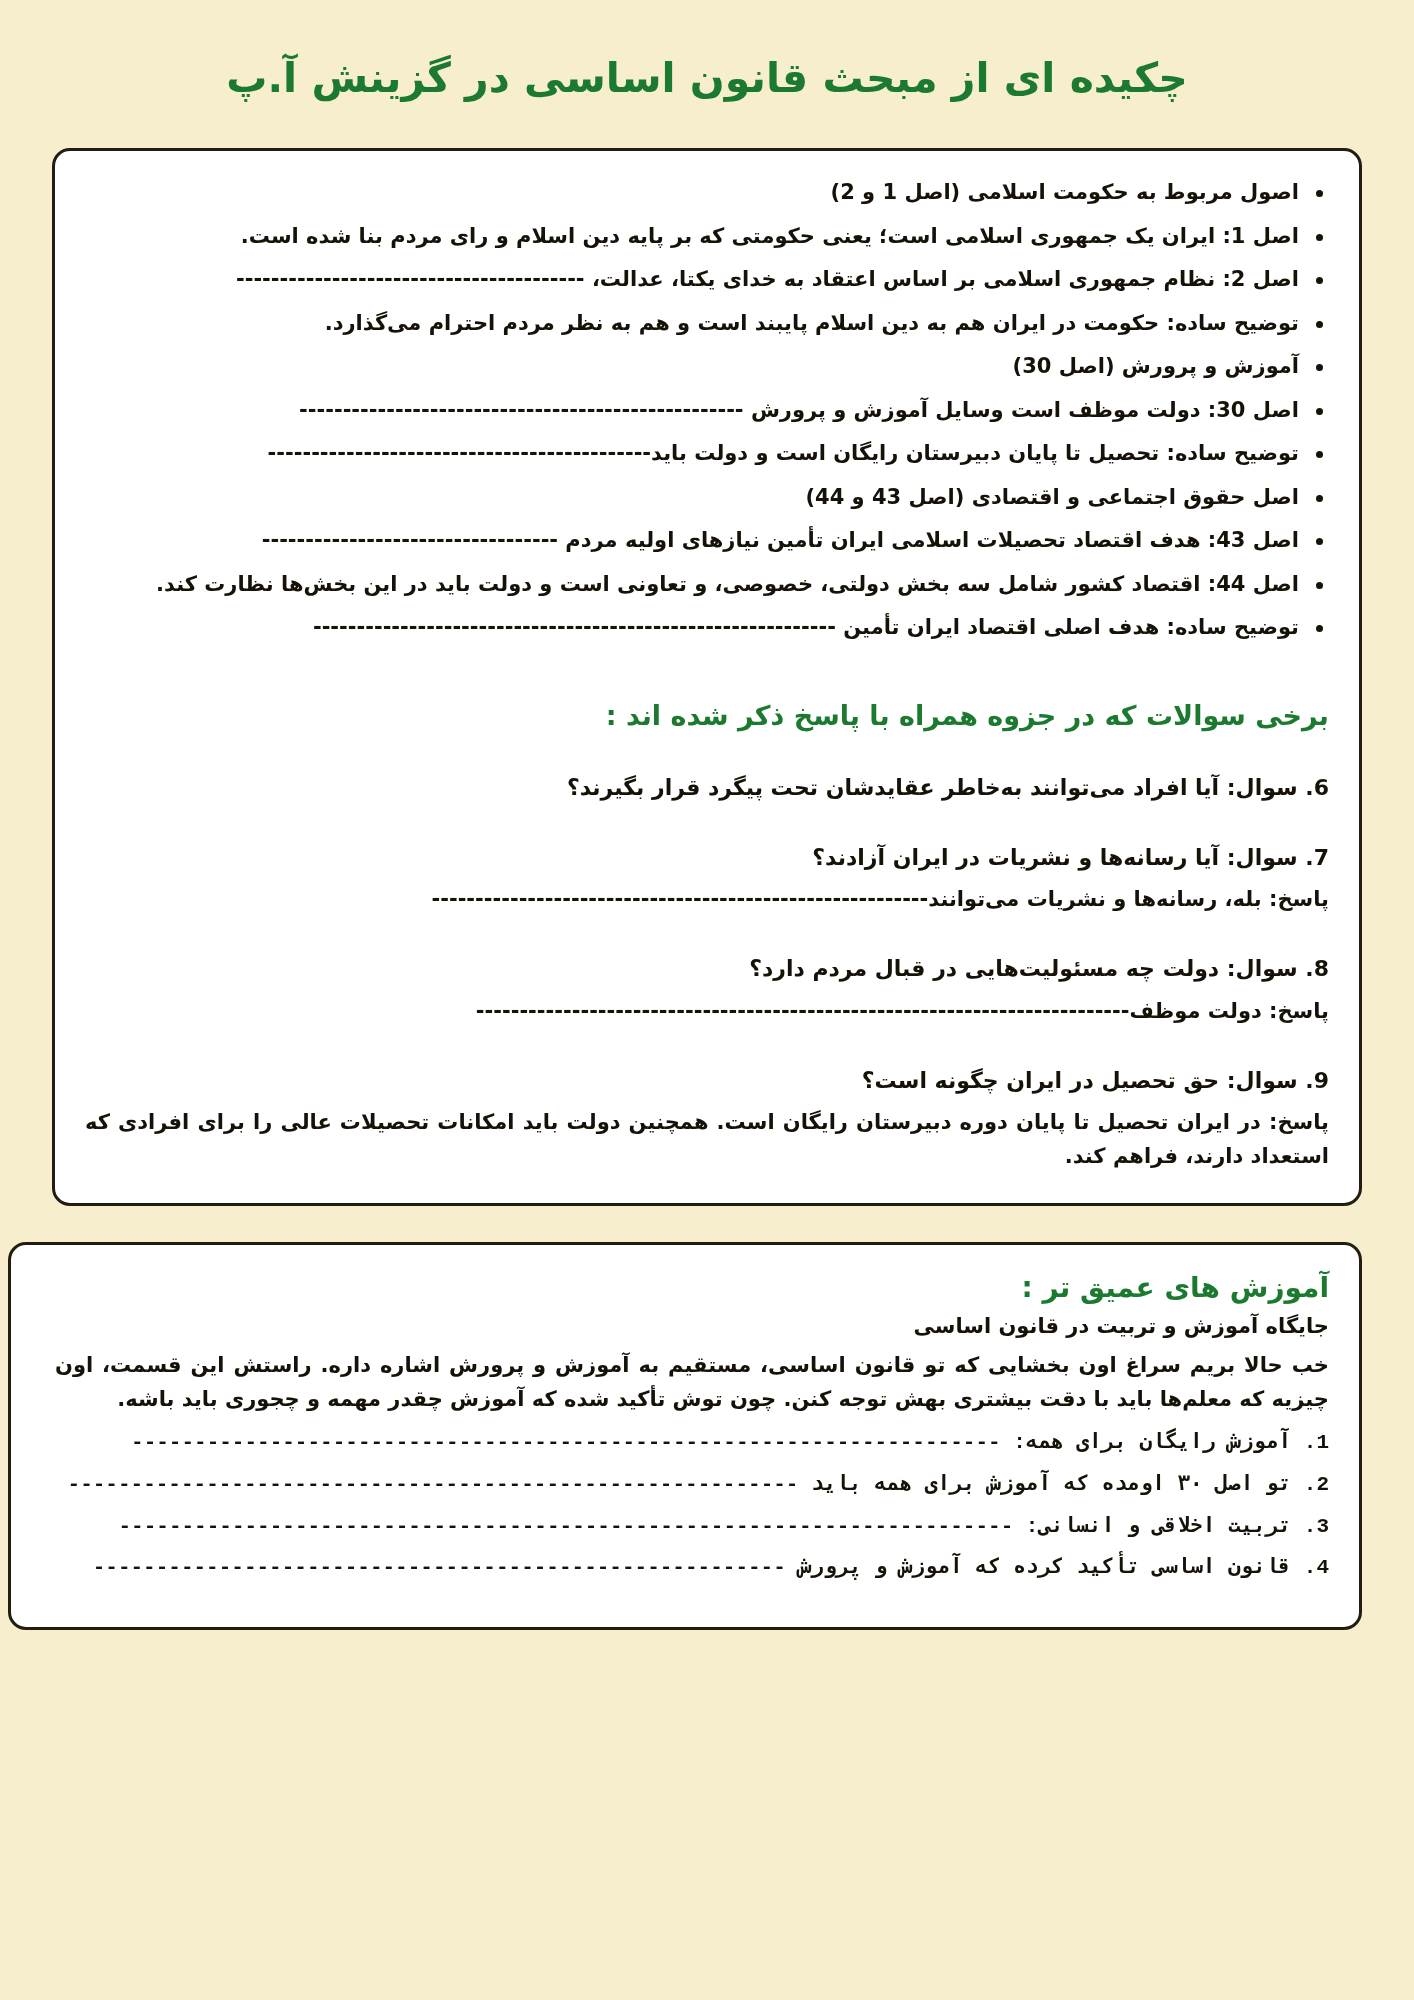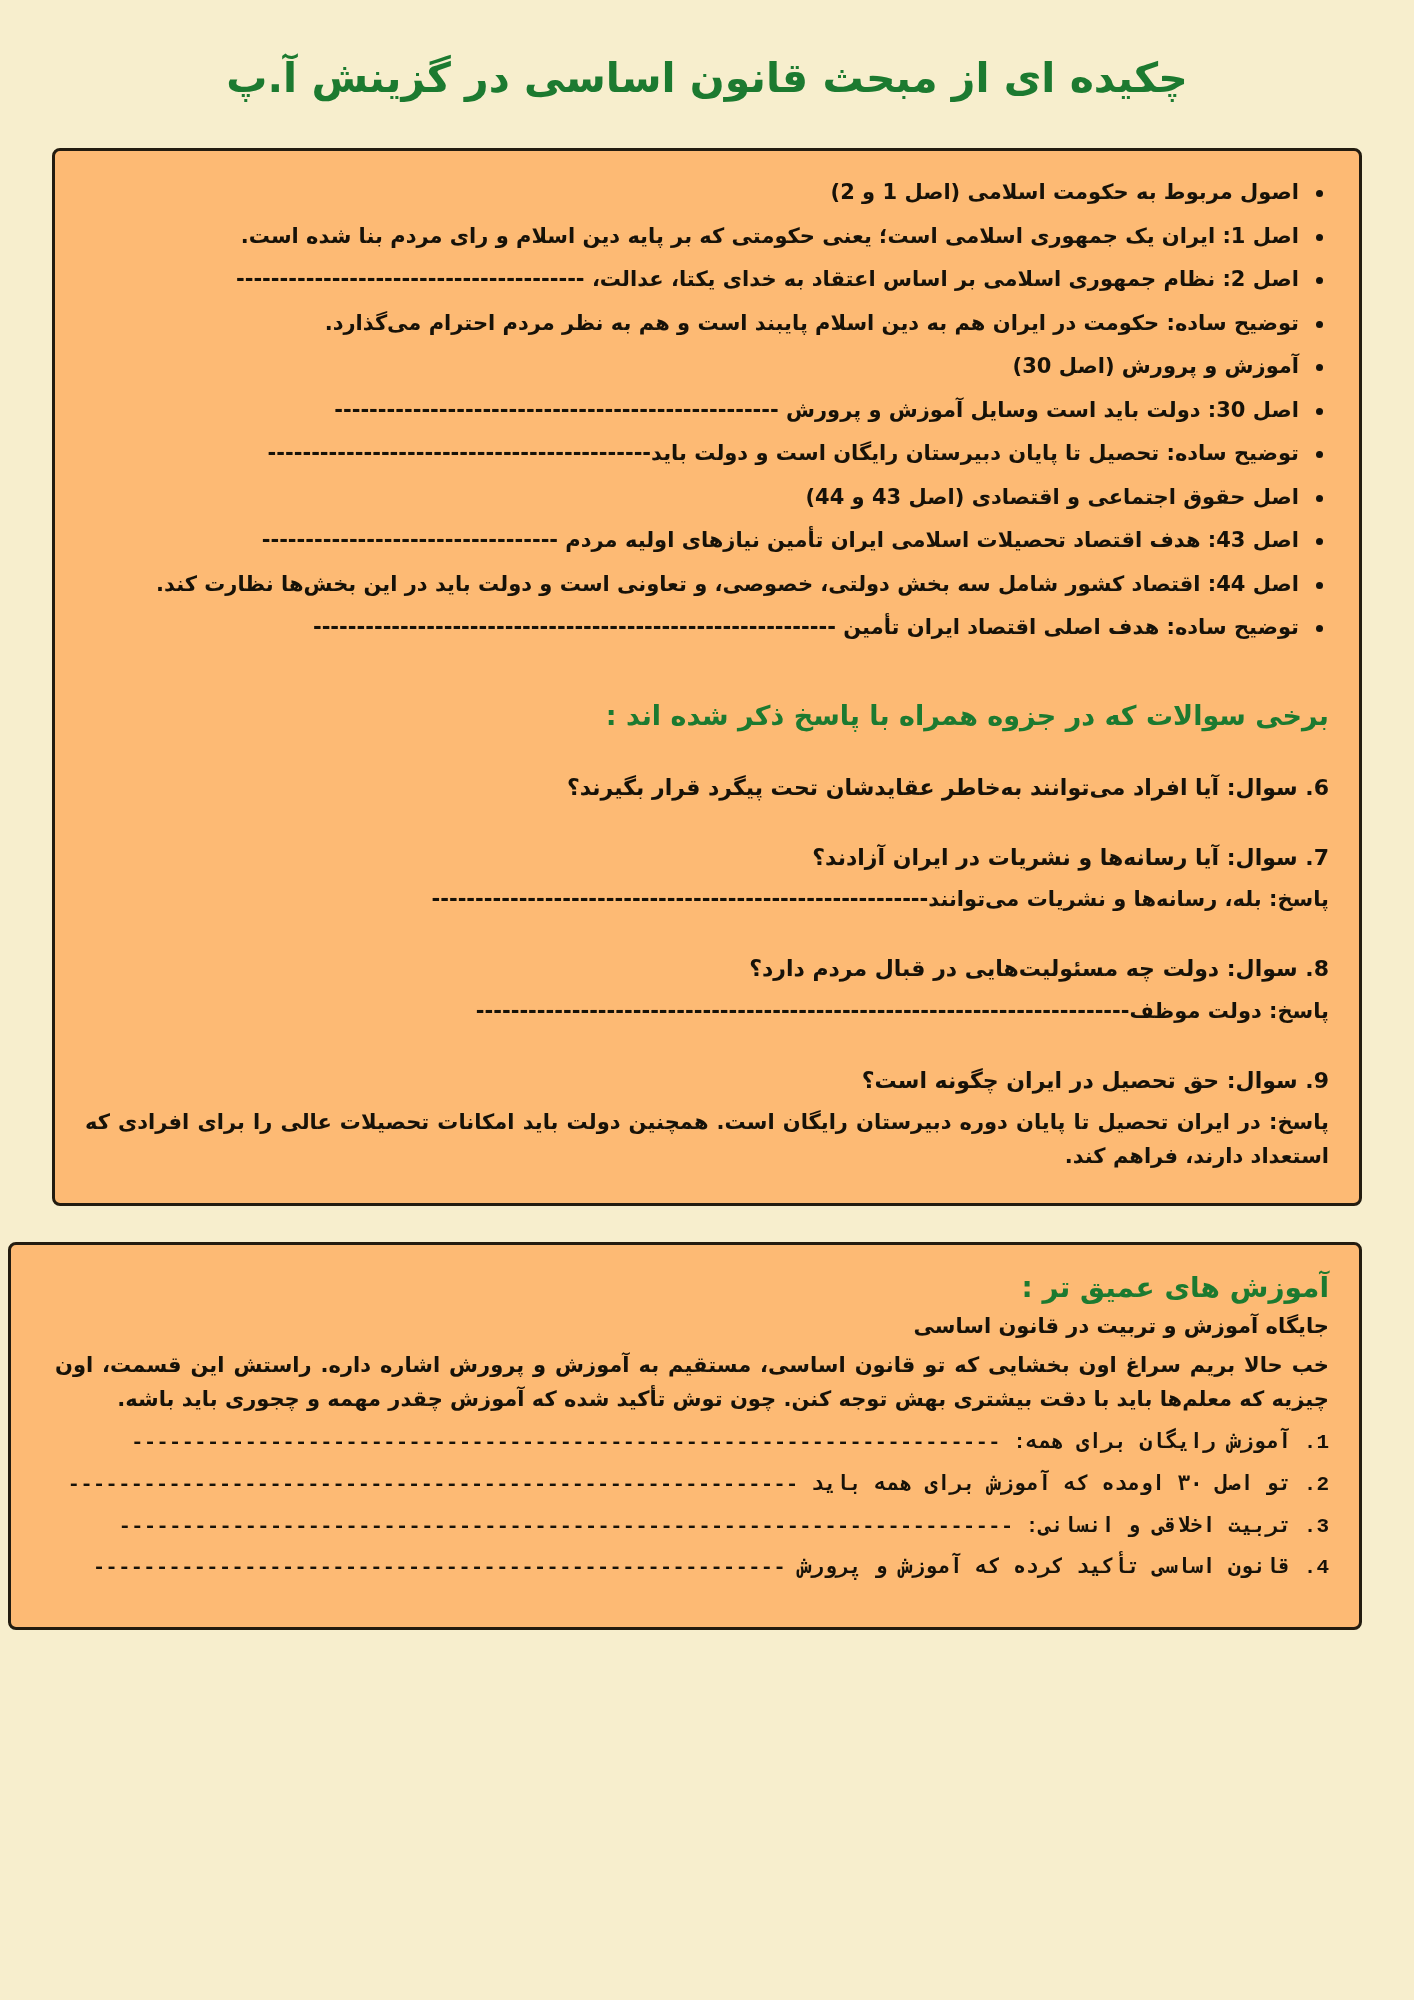--- a/index.html
+++ b/index.html
@@ -33,22 +33,22 @@
     letter-spacing: 0px;
     line-height: 1.25;
     padding-top: 26px;
     padding-bottom: 16px;
     direction: rtl;
   }
 
   
   .card {
     border: 3px solid #231c10;
-    border-radius: 8px;
-    background: #fdba74;
+    border-radius: 18px;
+    background: #ffffff;
     box-sizing: border-box;
     margin: 0 52px;
     padding: 22px 34px 28px 34px;
   }
   .card.card-one {
     margin-top: 2px;
     padding: 26px 30px 30px 30px;
   }
   .card.card-two {
     margin-top: 36px;
@@ -178,21 +178,21 @@
   <h1 class="doc-title">چکیده ای از مبحث قانون اساسی در گزینش آ.پ</h1>
 
   <section class="card card-one">
 
     <ul class="bullets">
       <li><span class="dot"></span><span>اصول مربوط به حکومت اسلامی (اصل 1 و 2)</span></li>
       <li><span class="dot"></span><span>اصل 1: ایران یک جمهوری اسلامی است؛ یعنی حکومتی که بر پایه دین اسلام و رای مردم بنا شده است.</span></li>
       <li><span class="dot"></span><span>اصل 2: نظام جمهوری اسلامی بر اساس اعتقاد به خدای یکتا، عدالت،    ----------------------------------------</span></li>
       <li><span class="dot"></span><span>توضیح ساده: حکومت در ایران هم به دین اسلام پایبند است و هم به نظر مردم احترام می‌گذارد.</span></li>
       <li><span class="dot"></span><span>آموزش و پرورش (اصل 30)</span></li>
-      <li><span class="dot"></span><span>اصل 30: دولت باید است وسایل آموزش و پرورش ---------------------------------------------------</span></li>
+      <li><span class="dot"></span><span>اصل 30: دولت موظف است وسایل آموزش و پرورش ---------------------------------------------------</span></li>
       <li><span class="dot"></span><span>توضیح ساده: تحصیل تا پایان دبیرستان رایگان است و دولت باید--------------------------------------------</span></li>
       <li><span class="dot"></span><span>اصل حقوق اجتماعی و اقتصادی (اصل 43 و 44)</span></li>
       <li><span class="dot"></span><span>اصل 43: هدف اقتصاد تحصیلات اسلامی ایران تأمین نیازهای اولیه مردم ----------------------------------</span></li>
       <li><span class="dot"></span><span>اصل 44: اقتصاد کشور شامل سه بخش دولتی، خصوصی، و تعاونی است و دولت باید در این بخش‌ها نظارت کند.</span></li>
       <li><span class="dot"></span><span>توضیح ساده: هدف اصلی اقتصاد ایران تأمین ------------------------------------------------------------</span></li>
     </ul>
 
     <h2 class="section-heading">برخی سوالات که در جزوه همراه با پاسخ ذکر شده اند :</h2>
 
     <div class="qa-block">

